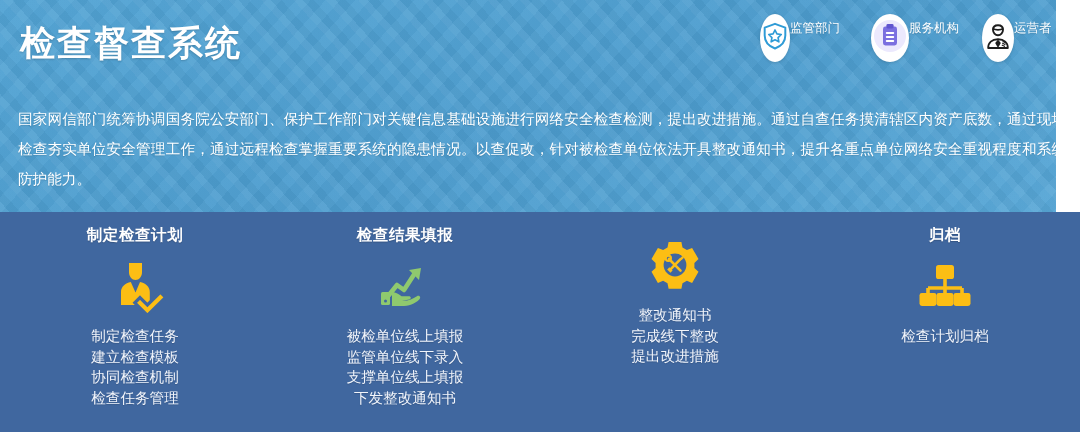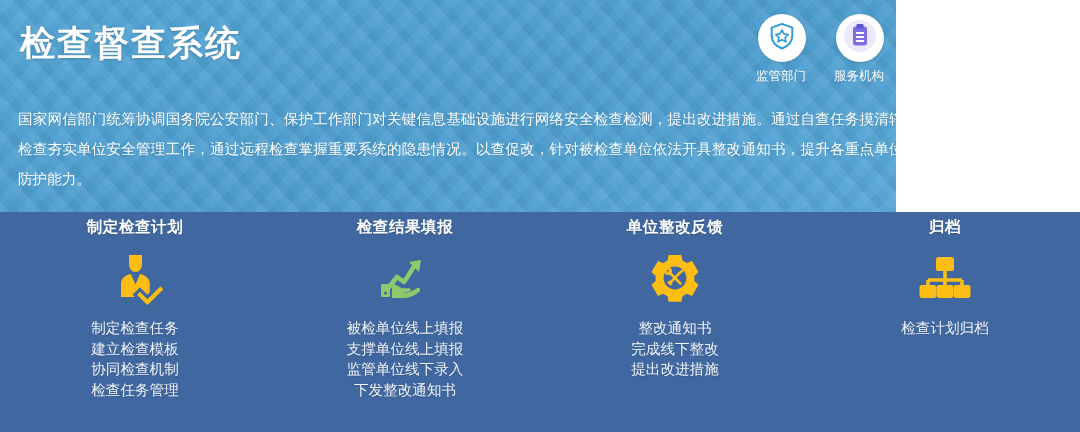--- a/index.html
+++ b/index.html
@@ -13,21 +13,21 @@
   .page {
     position: relative;
     width: 1080px;
     height: 432px;
     overflow: hidden;
   }
 
   
   .hero {
     position: relative;
-    width: 896px;
+    width: 1056px;
     height: 212px;
     background-color: #4e9fd1;
     background-image:
       repeating-linear-gradient(
         48deg,
         rgba(255,255,255,0.055) 0px,
         rgba(255,255,255,0.055) 7px,
         rgba(0,0,0,0.028) 7px,
         rgba(0,0,0,0.028) 15px,
         rgba(255,255,255,0.02) 15px,
@@ -60,22 +60,23 @@
   .roles {
     position: absolute;
     right: 12px;
     top: 14px;
     display: flex;
     gap: 16px;
   }
   .role {
     width: 62px;
     display: flex;
-    flex-direction: column;
-    align-items: flex-end;
+    flex-direction: row;
+    align-items: flex-start;
+    margin-left: 33px;
   }
   .role-circle {
     width: 48px;
     height: 48px;
     border-radius: 50%;
     background: #ffffff;
     display: flex;
     align-items: center;
     justify-content: center;
     box-shadow: 0 1px 3px rgba(0,0,0,0.14);
@@ -107,21 +108,21 @@
     width: 1080px;
     height: 220px;
     background: #40679f;
     display: flex;
   }
   .step {
     flex: 1 1 0;
     display: flex;
     flex-direction: column;
     align-items: center;
-    padding-top: 5px;
+    padding-top: 13px;
   }
   .step-title {
     font-size: 15.5px;
     font-weight: bold;
     color: #ffffff;
     letter-spacing: 0.6px;
     white-space: nowrap;
     text-shadow: 0 1px 1px rgba(0,0,0,0.18);
   }
   .step-icon {
@@ -177,20 +178,34 @@
               <rect x="15.4" y="7" width="7.2" height="4.4" rx="1.4" fill="#6055cf"></rect>
               <rect x="14.8" y="15" width="8.4" height="1.9" rx="0.9" fill="#ffffff"></rect>
               <rect x="14.8" y="19" width="8.4" height="1.9" rx="0.9" fill="#ffffff"></rect>
               <rect x="14.8" y="23" width="8.4" height="1.9" rx="0.9" fill="#ffffff"></rect>
             </svg>
           </span>
         </div>
         <div class="role-label">服务机构</div>
       </div>
 
+      <div class="role">
+        <div class="role-circle">
+          <span>
+            <svg width="32" height="32" viewBox="0 0 32 32">
+              <path d="M16 5.2 c-3.1 0-5 1.9-5 4.6 0 2.9 2.2 5.4 5 5.4 s5-2.5 5-5.4 c0-2.7-1.9-4.6-5-4.6 z" fill="none" stroke="#1d1d1d" stroke-width="1.9"></path>
+              <path d="M10.6 8.6 c1.6 .9 3.4 1.3 5.4 1.3 s3.8-.4 5.4-1.3" fill="none" stroke="#1d1d1d" stroke-width="1.7"></path>
+              <path d="M6.2 28 c0-5.3 3.6-8.7 9.8-8.7 s9.8 3.4 9.8 8.7 z" fill="none" stroke="#1d1d1d" stroke-width="1.9" stroke-linejoin="round"></path>
+              <path d="M16 19.4 L13.2 23 L16 27.9 L18.8 23 Z" fill="#1d1d1d"></path>
+              <path d="M20.6 21.3 l3.2 1.6 M20.2 23.1 l3.2 1.6 M19.8 24.9 l3.2 1.6" stroke="#1d1d1d" stroke-width="1.1"></path>
+            </svg>
+          </span>
+        </div>
+        <div class="role-label">运营者</div>
+      </div>
 
     </div>
 
     <div class="hero-para">国家网信部门统筹协调国务院公安部门、保护工作部门对关键信息基础设施进行网络安全检查检测，提出改进措施。通过自查任务摸清辖区内资产底数，通过现场检查夯实单位安全管理工作，通过远程检查掌握重要系统的隐患情况。以查促改，针对被检查单位依法开具整改通知书，提升各重点单位网络安全重视程度和系统防护能力。</div>
   </div>
 
   <div class="steps">
 
     <div class="step">
       <div class="step-title">制定检查计划</div>
@@ -219,28 +234,27 @@
           <polyline points="15,36 23,26 30,31 41,14" fill="none" stroke="#8FC96E" stroke-width="4.6" stroke-linecap="round" stroke-linejoin="round"></polyline>
           <polygon points="35,11 47,9 45,21" fill="#8FC96E"></polygon>
           <rect x="7" y="33" width="9" height="13" rx="1.6" fill="#8FC96E"></rect>
           <circle cx="11.5" cy="42" r="1.5" fill="#40679f"></circle>
           <path d="M18 33 c4 0 7 2.4 9.5 4.3 h7.4 c2.2 0 2.6 2.6 .4 3.1 l-7.3 1.3 c6.3 .3 10.5-1.4 14.9-4.4
                    c2.3-1.6 4.4 1 2.6 2.9 c-4.6 4.8-10.9 6.8-17.9 6.8 H18 Z" fill="#8FC96E"></path>
         </svg>
       </div>
       <div class="step-list">
         <div class="step-item">被检单位线上填报</div>
+        <div class="step-item">监管单位线下录入</div>
         <div class="step-item">支撑单位线上填报</div>
-        <div class="step-item">监管单位线下录入</div>
         <div class="step-item">下发整改通知书</div>
       </div>
     </div>
 
     <div class="step">
-      <div class="step-title">单位整改反馈</div>
       <div class="step-icon">
         <svg width="62" height="56" viewBox="0 0 62 56">
           <path d="M24.6 4 h12.8 l1.1 5.6 l4.4 2.5 l5.2-2.2 l6.4 11.1 l-4.1 3.9 v5 l4.1 3.9 l-6.4 11.1 l-5.2-2.2
                    l-4.4 2.5 l-1.1 5.6 H24.6 l-1.1-5.6 l-4.4-2.5 l-5.2 2.2 l-6.4-11.1 l4.1-3.9 v-5 l-4.1-3.9 l6.4-11.1
                    l5.2 2.2 l4.4-2.5 Z" fill="#FCBE14"></path>
           <circle cx="31" cy="27" r="11.4" fill="#40679f"></circle>
           <g stroke="#FCBE14" stroke-width="2.6" stroke-linecap="round">
             <line x1="25" y1="21" x2="36.5" y2="32.6"></line>
             <line x1="36.5" y1="21.2" x2="26" y2="31.8"></line>
           </g>

